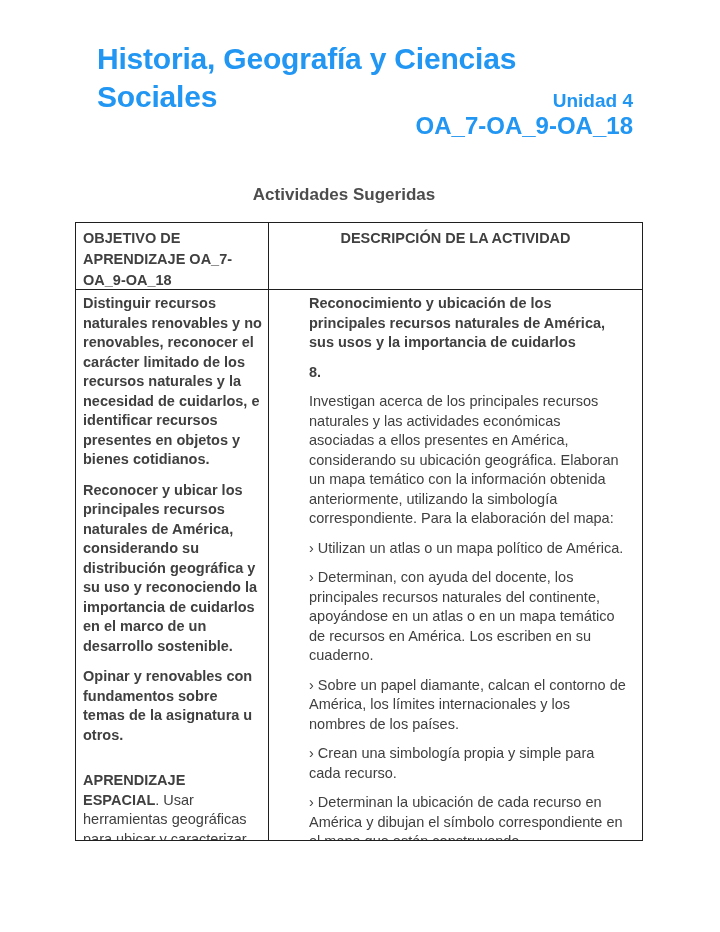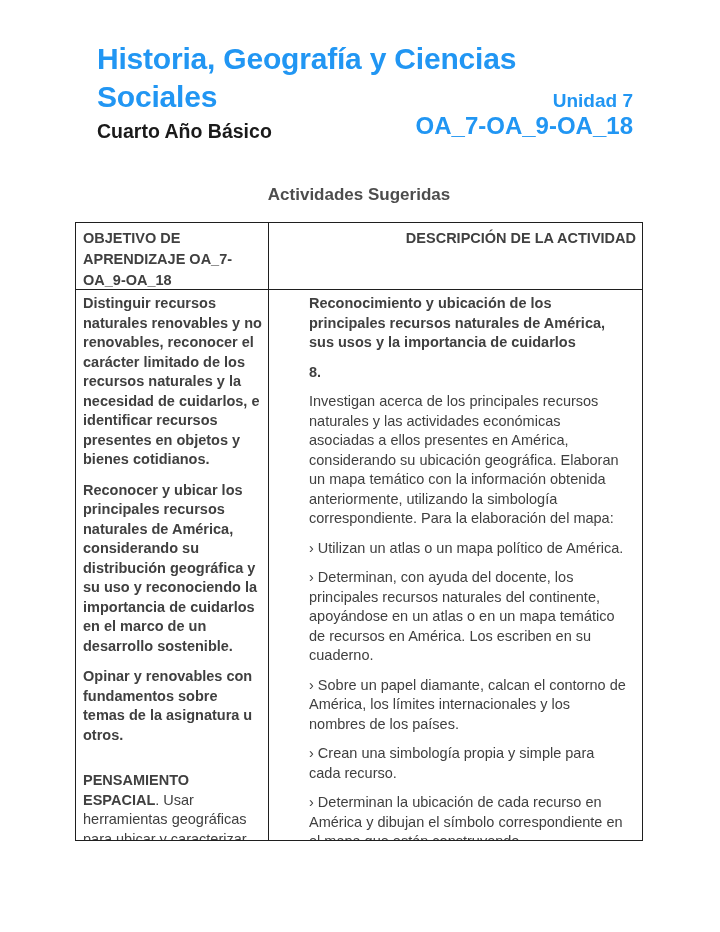--- a/index.html
+++ b/index.html
@@ -50,21 +50,21 @@
     color: var(--accent, #2196F3);
     font-size: 24px;
     font-weight: bold;
     line-height: 22px;
     margin-top: 4px;
   }
 
   
   .section-title {
     position: absolute;
-    top: 185px; left: 75px; width: 568px;
+    top: 185px; left: 60px; width: 568px;
     text-align: center;
     color: #4d4d4d;
     font-size: 17px;
     font-weight: bold;
   }
 
   
   .doc-table {
     position: absolute;
     top: 222px; left: 75px;
@@ -85,21 +85,21 @@
   .obj-header-cell {
     padding: 5px 14px 0 7px;
     font-size: 14.5px;
     font-weight: bold;
     line-height: 21px;
   }
   .desc-header-cell {
     padding: 5px 6px 0 6px;
     font-size: 14.5px;
     font-weight: bold;
-    text-align: right;
+    text-align: center;
     line-height: 21px;
   }
 
   .obj-body-cell {
     padding: 4px 6px 0 7px;
     font-size: 14.5px;
     line-height: 19.5px;
   }
   .obj-body-cell p { font-weight: bold; margin: 0 0 11px 0; }
   .obj-body-cell p.p-spatial { font-weight: normal; margin-top: 26px; }
@@ -114,43 +114,42 @@
   .desc-heading { font-weight: bold; }
   .desc-number { font-weight: bold; }
 </style>
 </head>
 <body>
 
 <div class="page">
 
   <div class="doc-header">
     <div class="doc-title">Historia, Geografía y Ciencias Sociales</div>
-    <div class="doc-course">Cuarto Año Básico</div>
   </div>
   <div class="header-right">
-    <div class="doc-unit">Unidad 7</div>
+    <div class="doc-unit">Unidad 4</div>
     <div class="doc-oa">OA_7-OA_9-OA_18</div>
   </div>
 
   <div class="section-title">Actividades Sugeridas</div>
 
   <div class="doc-table">
 
     <div class="t-row t-row-header">
       <div class="t-cell-left obj-header-cell">OBJETIVO DE APRENDIZAJE OA_7-OA_9-OA_18</div>
       <div class="t-cell-right desc-header-cell">DESCRIPCIÓN DE LA ACTIVIDAD</div>
     </div>
 
     <div class="t-row t-row-body">
 
       <div class="t-cell-left obj-body-cell">
         <p>Distinguir recursos naturales renovables y no renovables, reconocer el carácter limitado de los recursos naturales y la necesidad de cuidarlos, e identificar recursos presentes en objetos y bienes cotidianos.</p>
         <p>Reconocer y ubicar los principales recursos naturales de América, considerando su distribución geográfica y su uso y reconociendo la importancia de cuidarlos en el marco de un desarrollo sostenible.</p>
         <p>Opinar y renovables con fundamentos sobre temas de la asignatura u otros.</p>
-        <p class="p-spatial"><span class="bold-lead">PENSAMIENTO ESPACIAL</span><span>. Usar herramientas geográficas para ubicar y caracterizar elementos del espacio</span></p>
+        <p class="p-spatial"><span class="bold-lead">APRENDIZAJE ESPACIAL</span><span>. Usar herramientas geográficas para ubicar y caracterizar elementos del espacio</span></p>
       </div>
 
       <div class="t-cell-right desc-body-cell">
         <p class="desc-heading">Reconocimiento y ubicación de los principales recursos naturales de América, sus usos y la importancia de cuidarlos</p>
         <p class="desc-number">8.</p>
         <p class="desc-intro">Investigan acerca de los principales recursos naturales y las actividades económicas asociadas a ellos presentes en América, considerando su ubicación geográfica. Elaboran un mapa temático con la información obtenida anteriormente, utilizando la simbología correspondiente. Para la elaboración del mapa:</p>
         <p class="bullet">› Utilizan un atlas o un mapa político de América.</p>
         <p class="bullet">› Determinan, con ayuda del docente, los principales recursos naturales del continente, apoyándose en un atlas o en un mapa temático de recursos en América. Los escriben en su cuaderno.</p>
         <p class="bullet">› Sobre un papel diamante, calcan el contorno de América, los límites internacionales y los nombres de los países.</p>
         <p class="bullet">› Crean una simbología propia y simple para cada recurso.</p>

